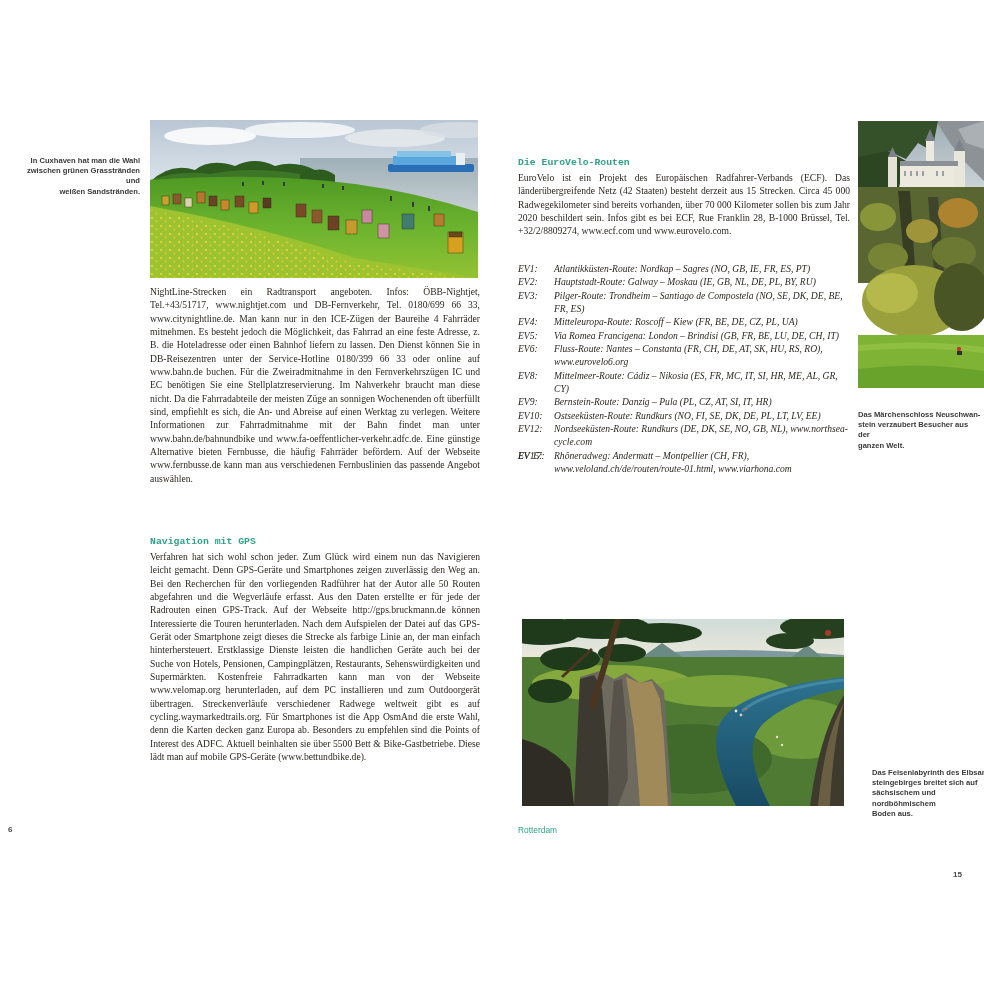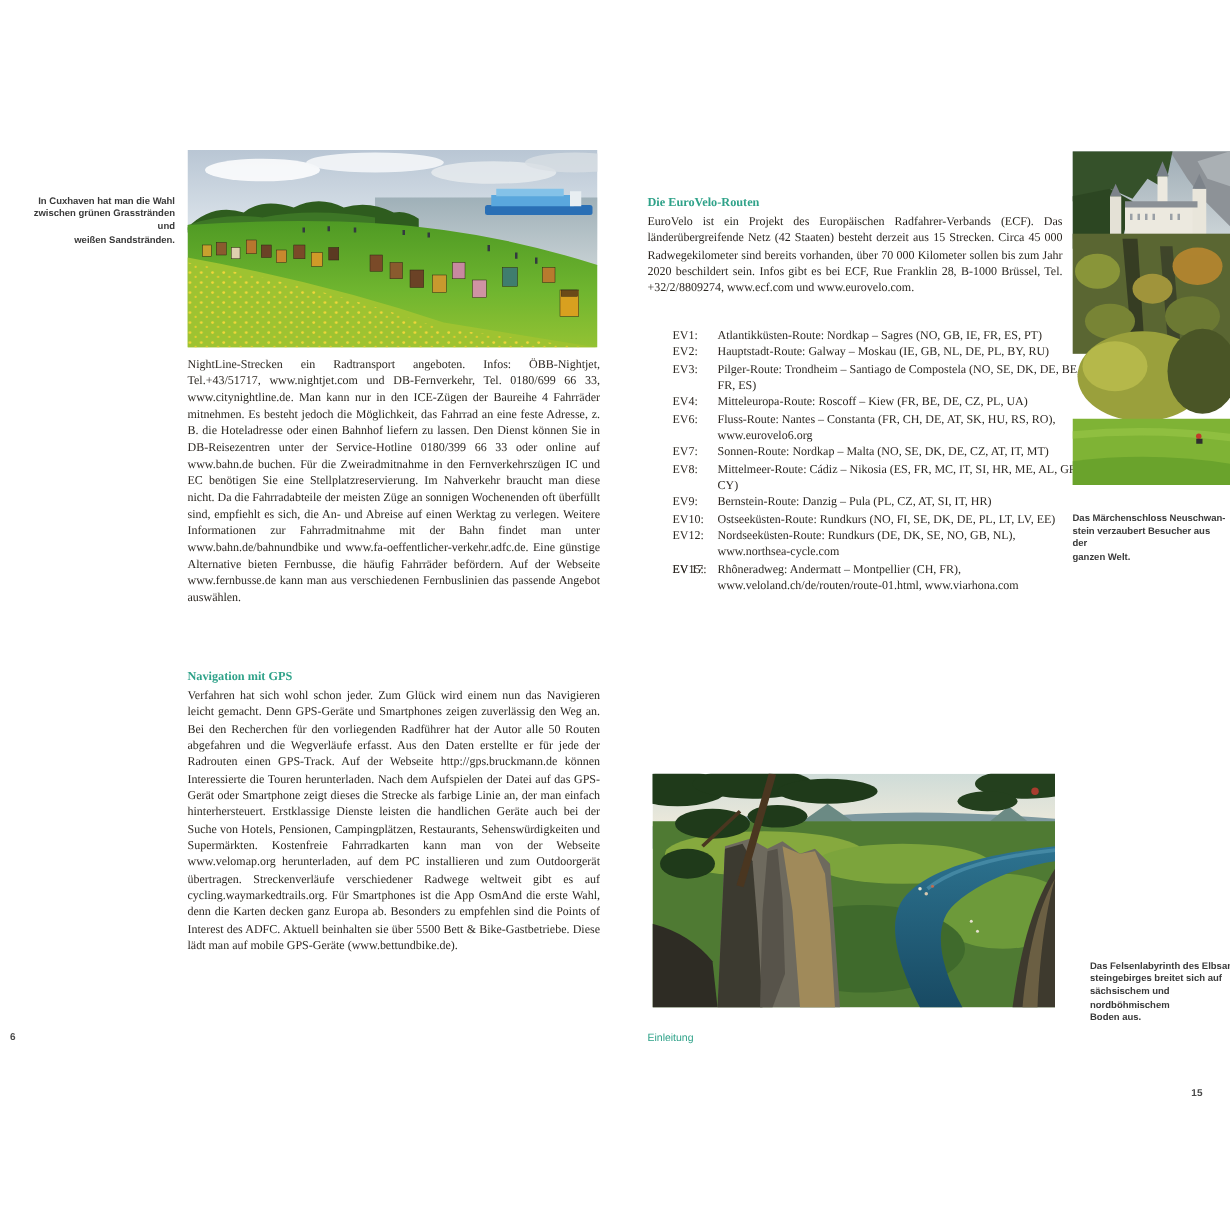--- a/index.html
+++ b/index.html
@@ -5,21 +5,21 @@
   html,body{margin:0;padding:0;background:#ffffff;}
   .spread{position:relative;width:984px;height:984px;background:#ffffff;overflow:hidden;
           font-family:"Liberation Serif",serif;color:#2d2822;}
   .abs{position:absolute;}
   
   .caption{font-family:"Liberation Sans",sans-serif;font-weight:bold;font-size:7.6px;
            line-height:10.2px;color:#3a3a3a;white-space:pre-line;}
   .caption.right-al{text-align:right;}
   
   .bodytext{font-size:9.6px;line-height:13.35px;text-align:justify;}
-  .heading{font-family:Liberation Serif, serif;font-weight:bold;font-size:9.8px;}
+  .heading{font-family:Liberation Mono, monospace;font-weight:bold;font-size:9.8px;}
   
   .route{position:relative;padding-left:36px;font-size:9.6px;line-height:13.35px;}
   .route-id{position:absolute;left:0;top:0;}
   
   .pagenum{font-family:"Liberation Sans",sans-serif;font-weight:bold;font-size:8px;color:#4a4a4a;}
   .footer-section{font-family:"Liberation Sans",sans-serif;font-size:8.4px;}
   .photo{display:block;}
 </style>
 </head>
 <body>
@@ -109,27 +109,27 @@
   <div class="abs bodytext" style="left:150px;top:285px;width:330px;">NightLine-Strecken ein Radtransport angeboten. Infos: ÖBB-Nightjet, Tel.+43/51717, www.nightjet.com und DB-Fernverkehr, Tel. 0180/699 66 33, www.citynightline.de. Man kann nur in den ICE-Zügen der Baureihe 4 Fahrräder mitnehmen. Es besteht jedoch die Möglichkeit, das Fahrrad an eine feste Adresse, z. B. die Hoteladresse oder einen Bahnhof liefern zu lassen. Den Dienst können Sie in DB-Reisezentren unter der Service-Hotline 0180/399 66 33 oder online auf www.bahn.de buchen. Für die Zweiradmitnahme in den Fernverkehrszügen IC und EC benötigen Sie eine Stellplatzreservierung. Im Nahverkehr braucht man diese nicht. Da die Fahrradabteile der meisten Züge an sonnigen Wochenenden oft überfüllt sind, empfiehlt es sich, die An- und Abreise auf einen Werktag zu verlegen. Weitere Informationen zur Fahrradmitnahme mit der Bahn findet man unter www.bahn.de/bahnundbike und www.fa-oeffentlicher-verkehr.adfc.de. Eine günstige Alternative bieten Fernbusse, die häufig Fahrräder befördern. Auf der Webseite www.fernbusse.de kann man aus verschiedenen Fernbuslinien das passende Angebot auswählen.</div>
 
   <div class="abs heading" style="left:150px;top:536px;color:#2fa289;">Navigation mit GPS</div>
 
   <div class="abs bodytext" style="left:150px;top:550px;width:330px;">Verfahren hat sich wohl schon jeder. Zum Glück wird einem nun das Navigieren leicht gemacht. Denn GPS-Geräte und Smartphones zeigen zuverlässig den Weg an. Bei den Recherchen für den vorliegenden Radführer hat der Autor alle 50 Routen abgefahren und die Wegverläufe erfasst. Aus den Daten erstellte er für jede der Radrouten einen GPS-Track. Auf der Webseite http://gps.bruckmann.de können Interessierte die Touren herunterladen. Nach dem Aufspielen der Datei auf das GPS-Gerät oder Smartphone zeigt dieses die Strecke als farbige Linie an, der man einfach hinterhersteuert. Erstklassige Dienste leisten die handlichen Geräte auch bei der Suche von Hotels, Pensionen, Campingplätzen, Restaurants, Sehenswürdigkeiten und Supermärkten. Kostenfreie Fahrradkarten kann man von der Webseite www.velomap.org herunterladen, auf dem PC installieren und zum Outdoorgerät übertragen. Streckenverläufe verschiedener Radwege weltweit gibt es auf cycling.waymarkedtrails.org. Für Smartphones ist die App OsmAnd die erste Wahl, denn die Karten decken ganz Europa ab. Besonders zu empfehlen sind die Points of Interest des ADFC. Aktuell beinhalten sie über 5500 Bett &amp; Bike-Gastbetriebe. Diese lädt man auf mobile GPS-Geräte (www.bettundbike.de).</div>
 
   <div class="abs heading" style="left:518px;top:157px;color:#2fa289;">Die EuroVelo-Routen</div>
 
   <div class="abs bodytext" style="left:518px;top:171px;width:332px;">EuroVelo ist ein Projekt des Europäischen Radfahrer-Verbands (ECF). Das länderübergreifende Netz (42 Staaten) besteht derzeit aus 15 Strecken. Circa 45 000 Radwegekilometer sind bereits vorhanden, über 70 000 Kilometer sollen bis zum Jahr 2020 beschildert sein. Infos gibt es bei ECF, Rue Franklin 28, B-1000 Brüssel, Tel. +32/2/8809274, www.ecf.com und www.eurovelo.com.</div>
 
-  <div class="abs" style="left:538px;top:262px;width:332px;">
+  <div class="abs" style="left:518px;top:262px;width:332px;font-style:italic;">
       <div class="route"><span class="route-id">EV1:</span><span>Atlantikküsten-Route: Nordkap – Sagres (NO, GB, IE, FR, ES, PT)</span></div>
       <div class="route"><span class="route-id">EV2:</span><span>Hauptstadt-Route: Galway – Moskau (IE, GB, NL, DE, PL, BY, RU)</span></div>
       <div class="route"><span class="route-id">EV3:</span><span>Pilger-Route: Trondheim – Santiago de Compostela (NO, SE, DK, DE, BE, FR, ES)</span></div>
       <div class="route"><span class="route-id">EV4:</span><span>Mitteleuropa-Route: Roscoff – Kiew (FR, BE, DE, CZ, PL, UA)</span></div>
+      <div class="route"><span class="route-id">EV5:</span><span>Via Romea Francigena: London – Brindisi (GB, FR, BE, LU, DE, CH, IT)</span></div>
       <div class="route"><span class="route-id">EV6:</span><span>Fluss-Route: Nantes – Constanta (FR, CH, DE, AT, SK, HU, RS, RO), www.eurovelo6.org</span></div>
-      <div class="route"><span class="route-id">EV7:</span><span>Sonnen-Route: Nordkap – Malta (NO, SE, DK, DE, CZ, AT, IT, MT)</span></div>
       <div class="route"><span class="route-id">EV8:</span><span>Mittelmeer-Route: Cádiz – Nikosia (ES, FR, MC, IT, SI, HR, ME, AL, GR, CY)</span></div>
       <div class="route"><span class="route-id">EV9:</span><span>Bernstein-Route: Danzig – Pula (PL, CZ, AT, SI, IT, HR)</span></div>
       <div class="route"><span class="route-id">EV10:</span><span>Ostseeküsten-Route: Rundkurs (NO, FI, SE, DK, DE, PL, LT, LV, EE)</span></div>
       <div class="route"><span class="route-id">EV12:</span><span>Nordseeküsten-Route: Rundkurs (DE, DK, SE, NO, GB, NL), www.northsea-cycle.com</span></div>
       <div class="route"><span class="route-id">EV15:</span></div>
       <div class="route"><span class="route-id">EV 17:</span><span>Rhôneradweg: Andermatt – Montpellier (CH, FR), www.veloland.ch/de/routen/route-01.html, www.viarhona.com</span></div>
     </div>
 
   <svg class="abs photo" style="left:522px;top:619px;" width="322" height="187" viewBox="0 0 322 187">
     <defs>
@@ -255,16 +255,16 @@
   <div class="abs caption" style="left:858px;top:410px;width:124px;">Das Märchenschloss Neuschwan-
 stein verzaubert Besucher aus der
 ganzen Welt.</div>
 
   <div class="abs caption" style="left:858px;top:768px;width:126px;margin-left:14px;">Das Felsenlabyrinth des Elbsand-
 steingebirges breitet sich auf
 sächsischem und nordböhmischem
 Boden aus.</div>
 
   <div class="abs pagenum" style="left:8px;top:825px;">6</div>
-  <div class="abs footer-section" style="left:518px;top:825px;color:#2fa289;">Einleitung</div>
+  <div class="abs footer-section" style="left:518px;top:825px;color:#2fa289;">Rotterdam</div>
   <div class="abs pagenum" style="right:22px;top:825px;margin-top:45px;">15</div>
 
 </div>
 
 </body></html>

